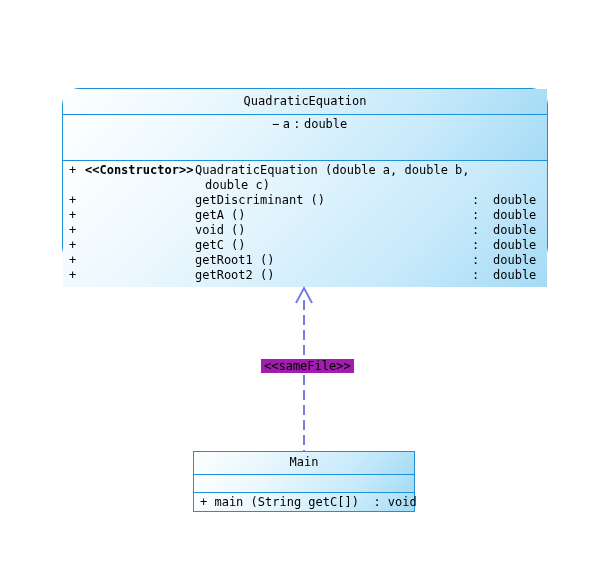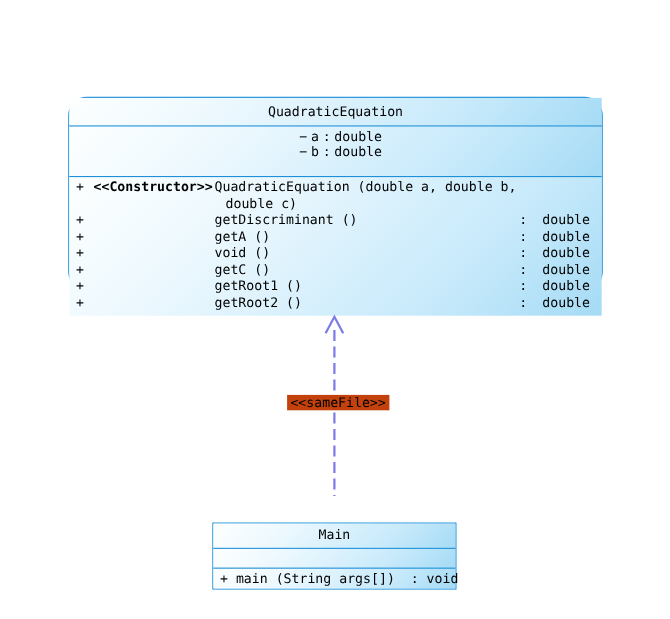--- a/index.html
+++ b/index.html
@@ -105,40 +105,39 @@
     padding-left: 6px;
   }
 
   
   .connector { position: absolute; left: 0; top: 0; pointer-events: none; }
   .dep-label {
     position: absolute;
     font-size: 12px;
     color: #000;
     white-space: nowrap;
-    background: #c2410c;
+    background: #a21caf;
     padding: 0 3px;
   }
 </style>
 </head>
 <body>
 
 <div class="canvas">
 
   <div class="uml-class" style="left:62px; top:88px; width:486px; height:176px;border-radius:17px;">
 
     <div class="compartment" style="height:25px;">
       <div class="class-title">QuadraticEquation</div>
     </div>
 
     <div class="compartment attr-list" style="height:46px;">
 
       <div class="attr-row"><span class="vis">−</span><span>a</span><span class="vis">:</span><span>double</span></div>
 
-      <div class="attr-row"><span class="vis">−</span><span>b</span><span class="vis">:</span><span>double</span></div>
 
     </div>
 
     <div class="compartment meth-list" style="height:127px;">
 
       <div class="meth-row tall">
         <span class="m-vis">+</span>
         <span class="m-stereo">&lt;&lt;Constructor&gt;&gt;</span>
         <span class="m-name"><span>QuadraticEquation (double a, double b,</span><span class="wrap2">double c)</span></span>
       </div>
@@ -187,26 +186,26 @@
     </div>
   </div>
 
   <svg class="connector" width="609" height="563">
     <line x1="304" y1="300" x2="304" y2="451" stroke="#7B7BE8" stroke-width="2" stroke-dasharray="10 5"></line>
     <path d="M 296 303 L 304 288 L 312 303" fill="none" stroke="#7B7BE8" stroke-width="2" stroke-linejoin="miter" stroke-linecap="butt"></path>
   </svg>
 
   <div class="dep-label" style="left:261px; top:359px;">&lt;&lt;sameFile&gt;&gt;</div>
 
-  <div class="uml-class" style="left:193px; top:451px; width:222px; height:61px;margin-top:24px;">
+  <div class="uml-class" style="left:193px; top:451px; width:222px; height:61px;">
 
     <div class="compartment" style="height:22px;">
       <div class="class-title" style="line-height:21px; height:21px;">Main</div>
     </div>
 
     <div class="compartment" style="height:18px;"></div>
 
     <div class="compartment" style="height:19px;">
-      <div class="main-meth-row">+ main (String args[])  : void</div>
+      <div class="main-meth-row">+ main (String getC[])  : void</div>
     </div>
   </div>
 
 </div>
 
 </body></html>

